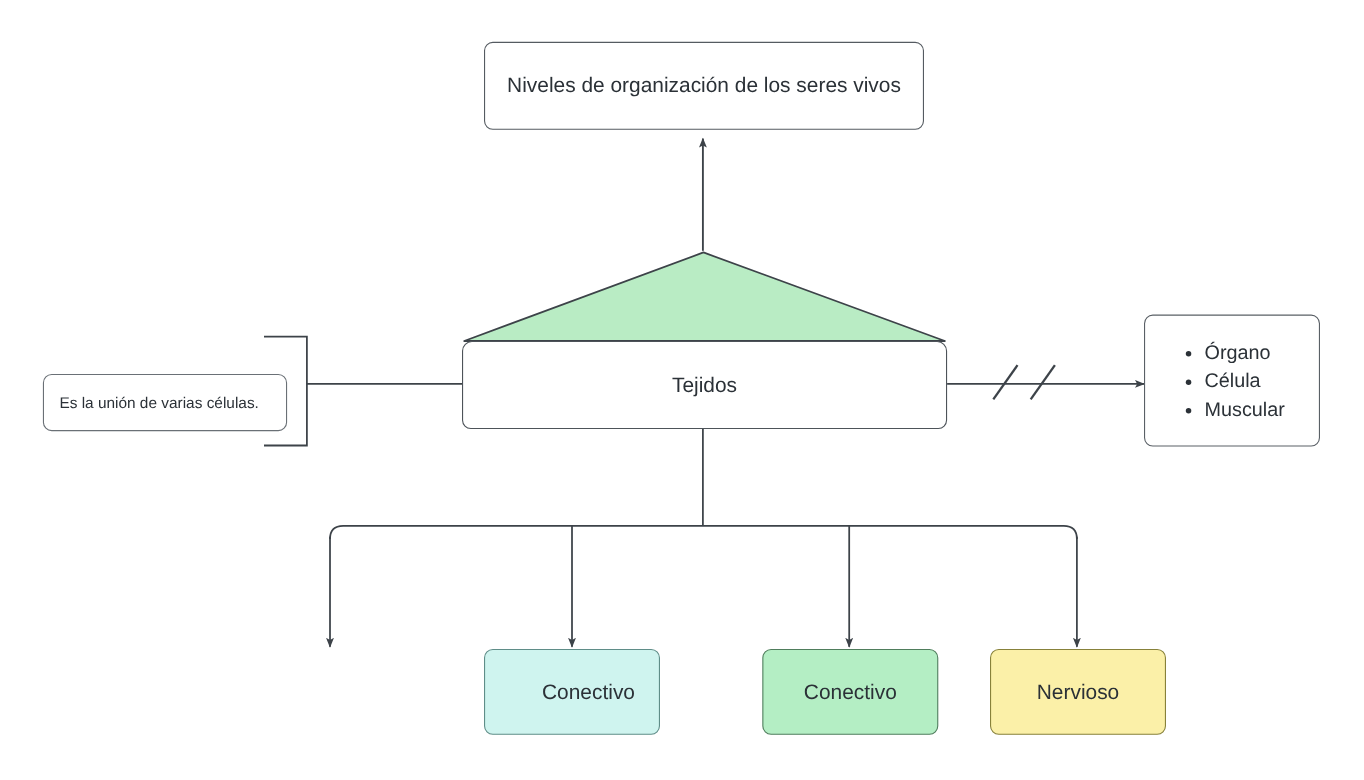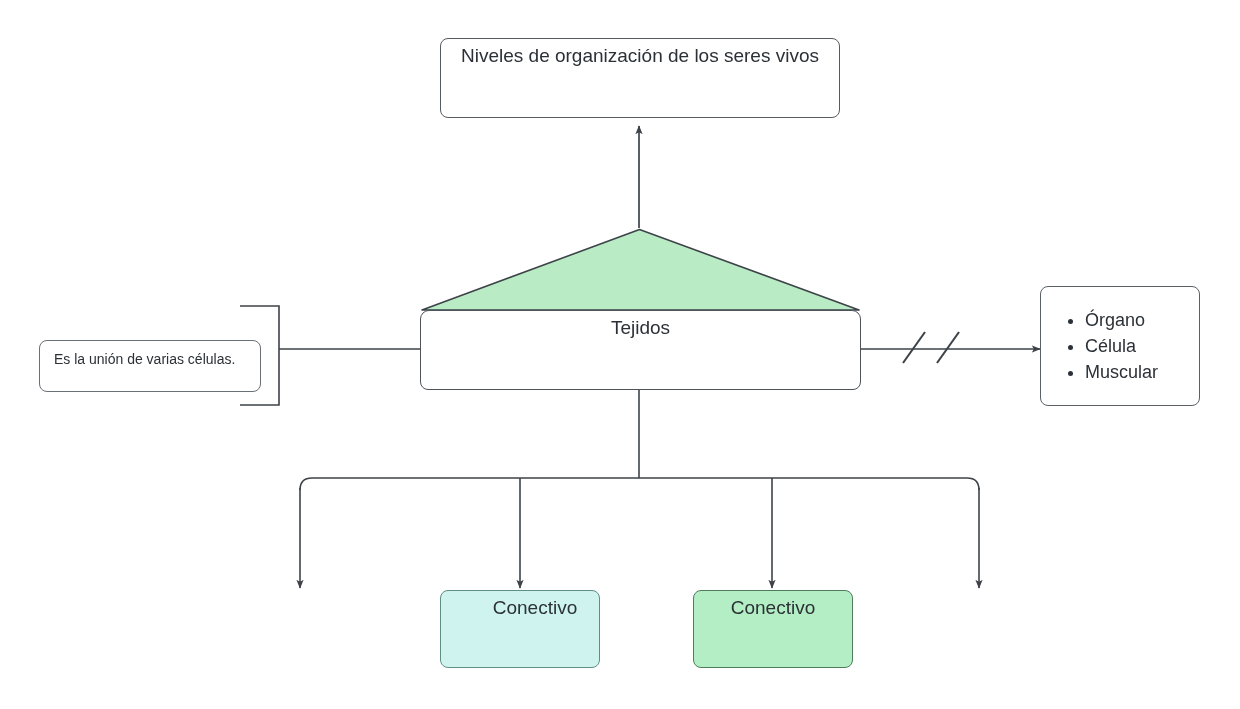--- a/index.html
+++ b/index.html
@@ -22,21 +22,21 @@
     left: 0;
     top: 0;
     width: 1240px;
     height: 709px;
     pointer-events: none;
   }
   .node {
     position: absolute;
     box-sizing: border-box;
     display: flex;
-    align-items: flex-start;
+    align-items: center;
     justify-content: center;
     text-align: center;
     color: #2b3137;
     font-size: 19px;
     line-height: 25px;
     border-radius: 8px;
     border: 1.3px solid #4a4f55;
     background: #ffffff;
     padding: 4px 10px;
   }
@@ -81,21 +81,21 @@
     left: 1040px;
     top: 286px;
     width: 160px;
     height: 120px;
     justify-content: flex-start;
     align-items: center;
     padding: 6px 10px 6px 18px;
     border-color: #5a6066;
   }
   .node-list ul {
-    margin: 8px;
+    margin: 18px;
     padding-left: 18px;
     list-style: disc;
     font-size: 18px;
     line-height: 26px;
     text-align: left;
   }
   .leaf {
     width: 160px;
     height: 78px;
     top: 590px;
@@ -162,14 +162,17 @@
       <li>Muscular</li>
     </ul>
   </div>
 
   <div class="node leaf leaf-conectivo">
     <span>Conectivo</span>
   </div>
   <div class="node leaf leaf-muscular">
     <span>Conectivo</span>
   </div>
+  <div class="node leaf leaf-nervioso">
+    <span>Nervioso</span>
+  </div>
 
 </div>
 
 </body></html>

